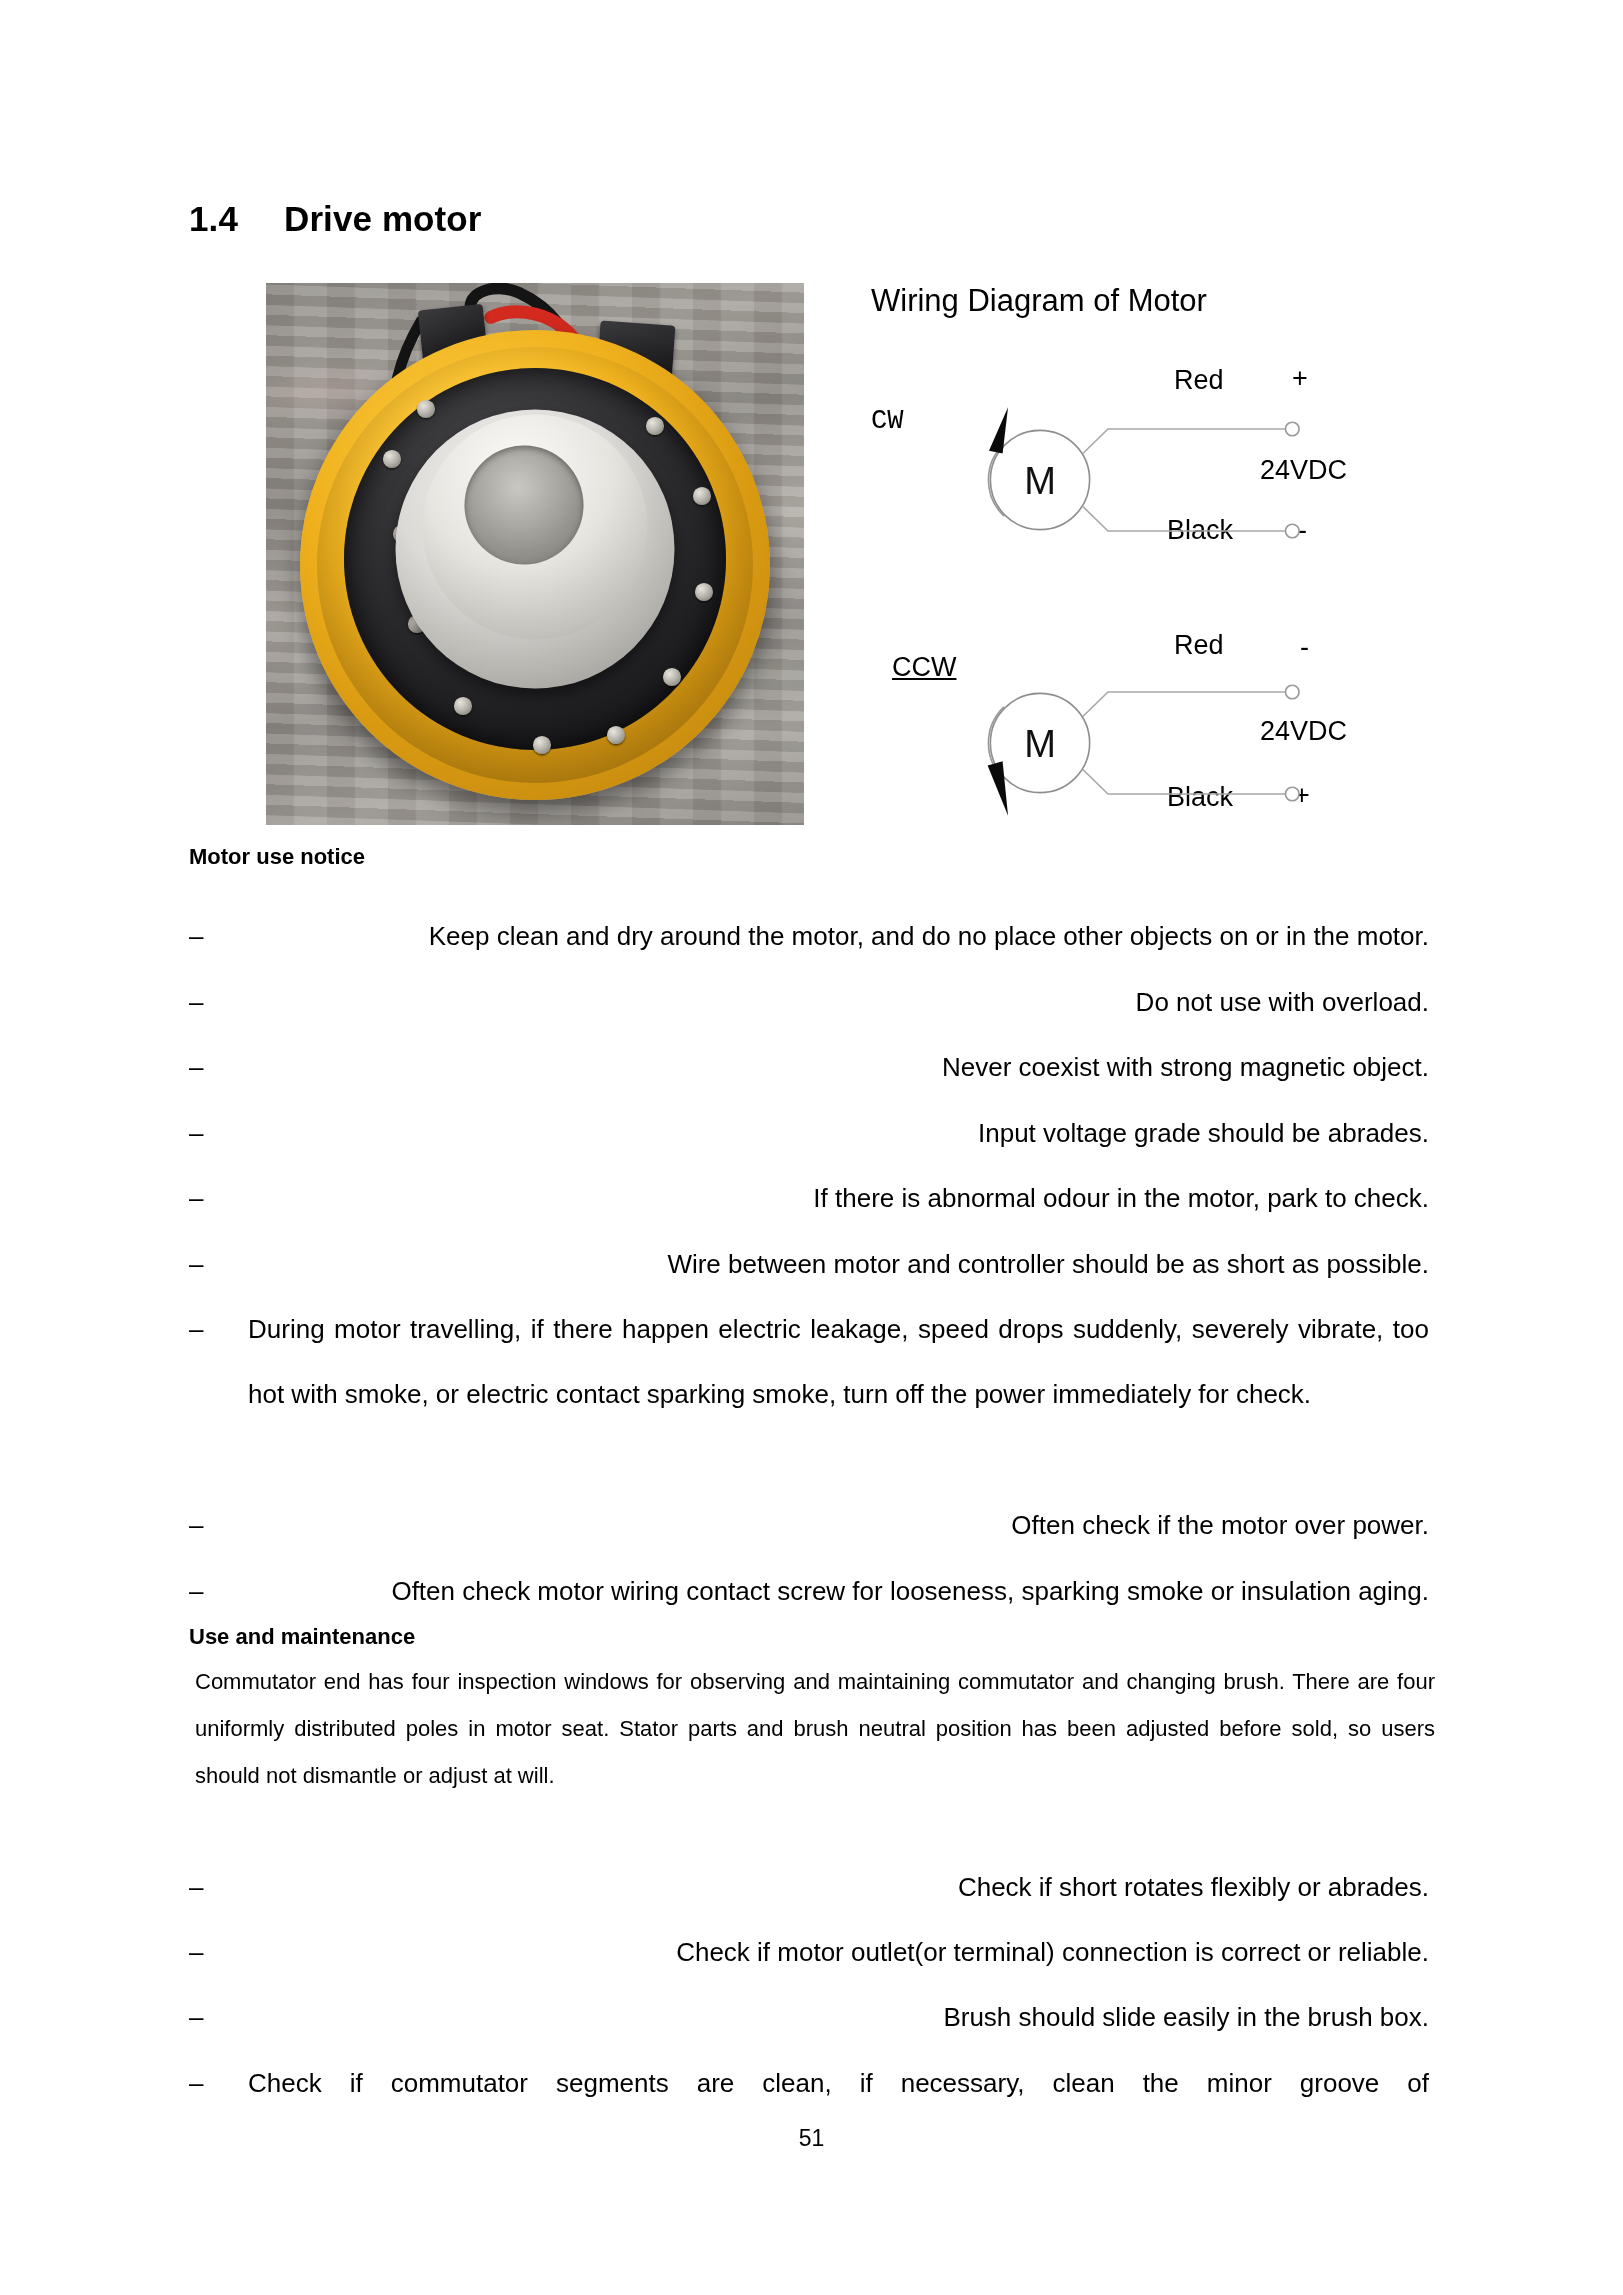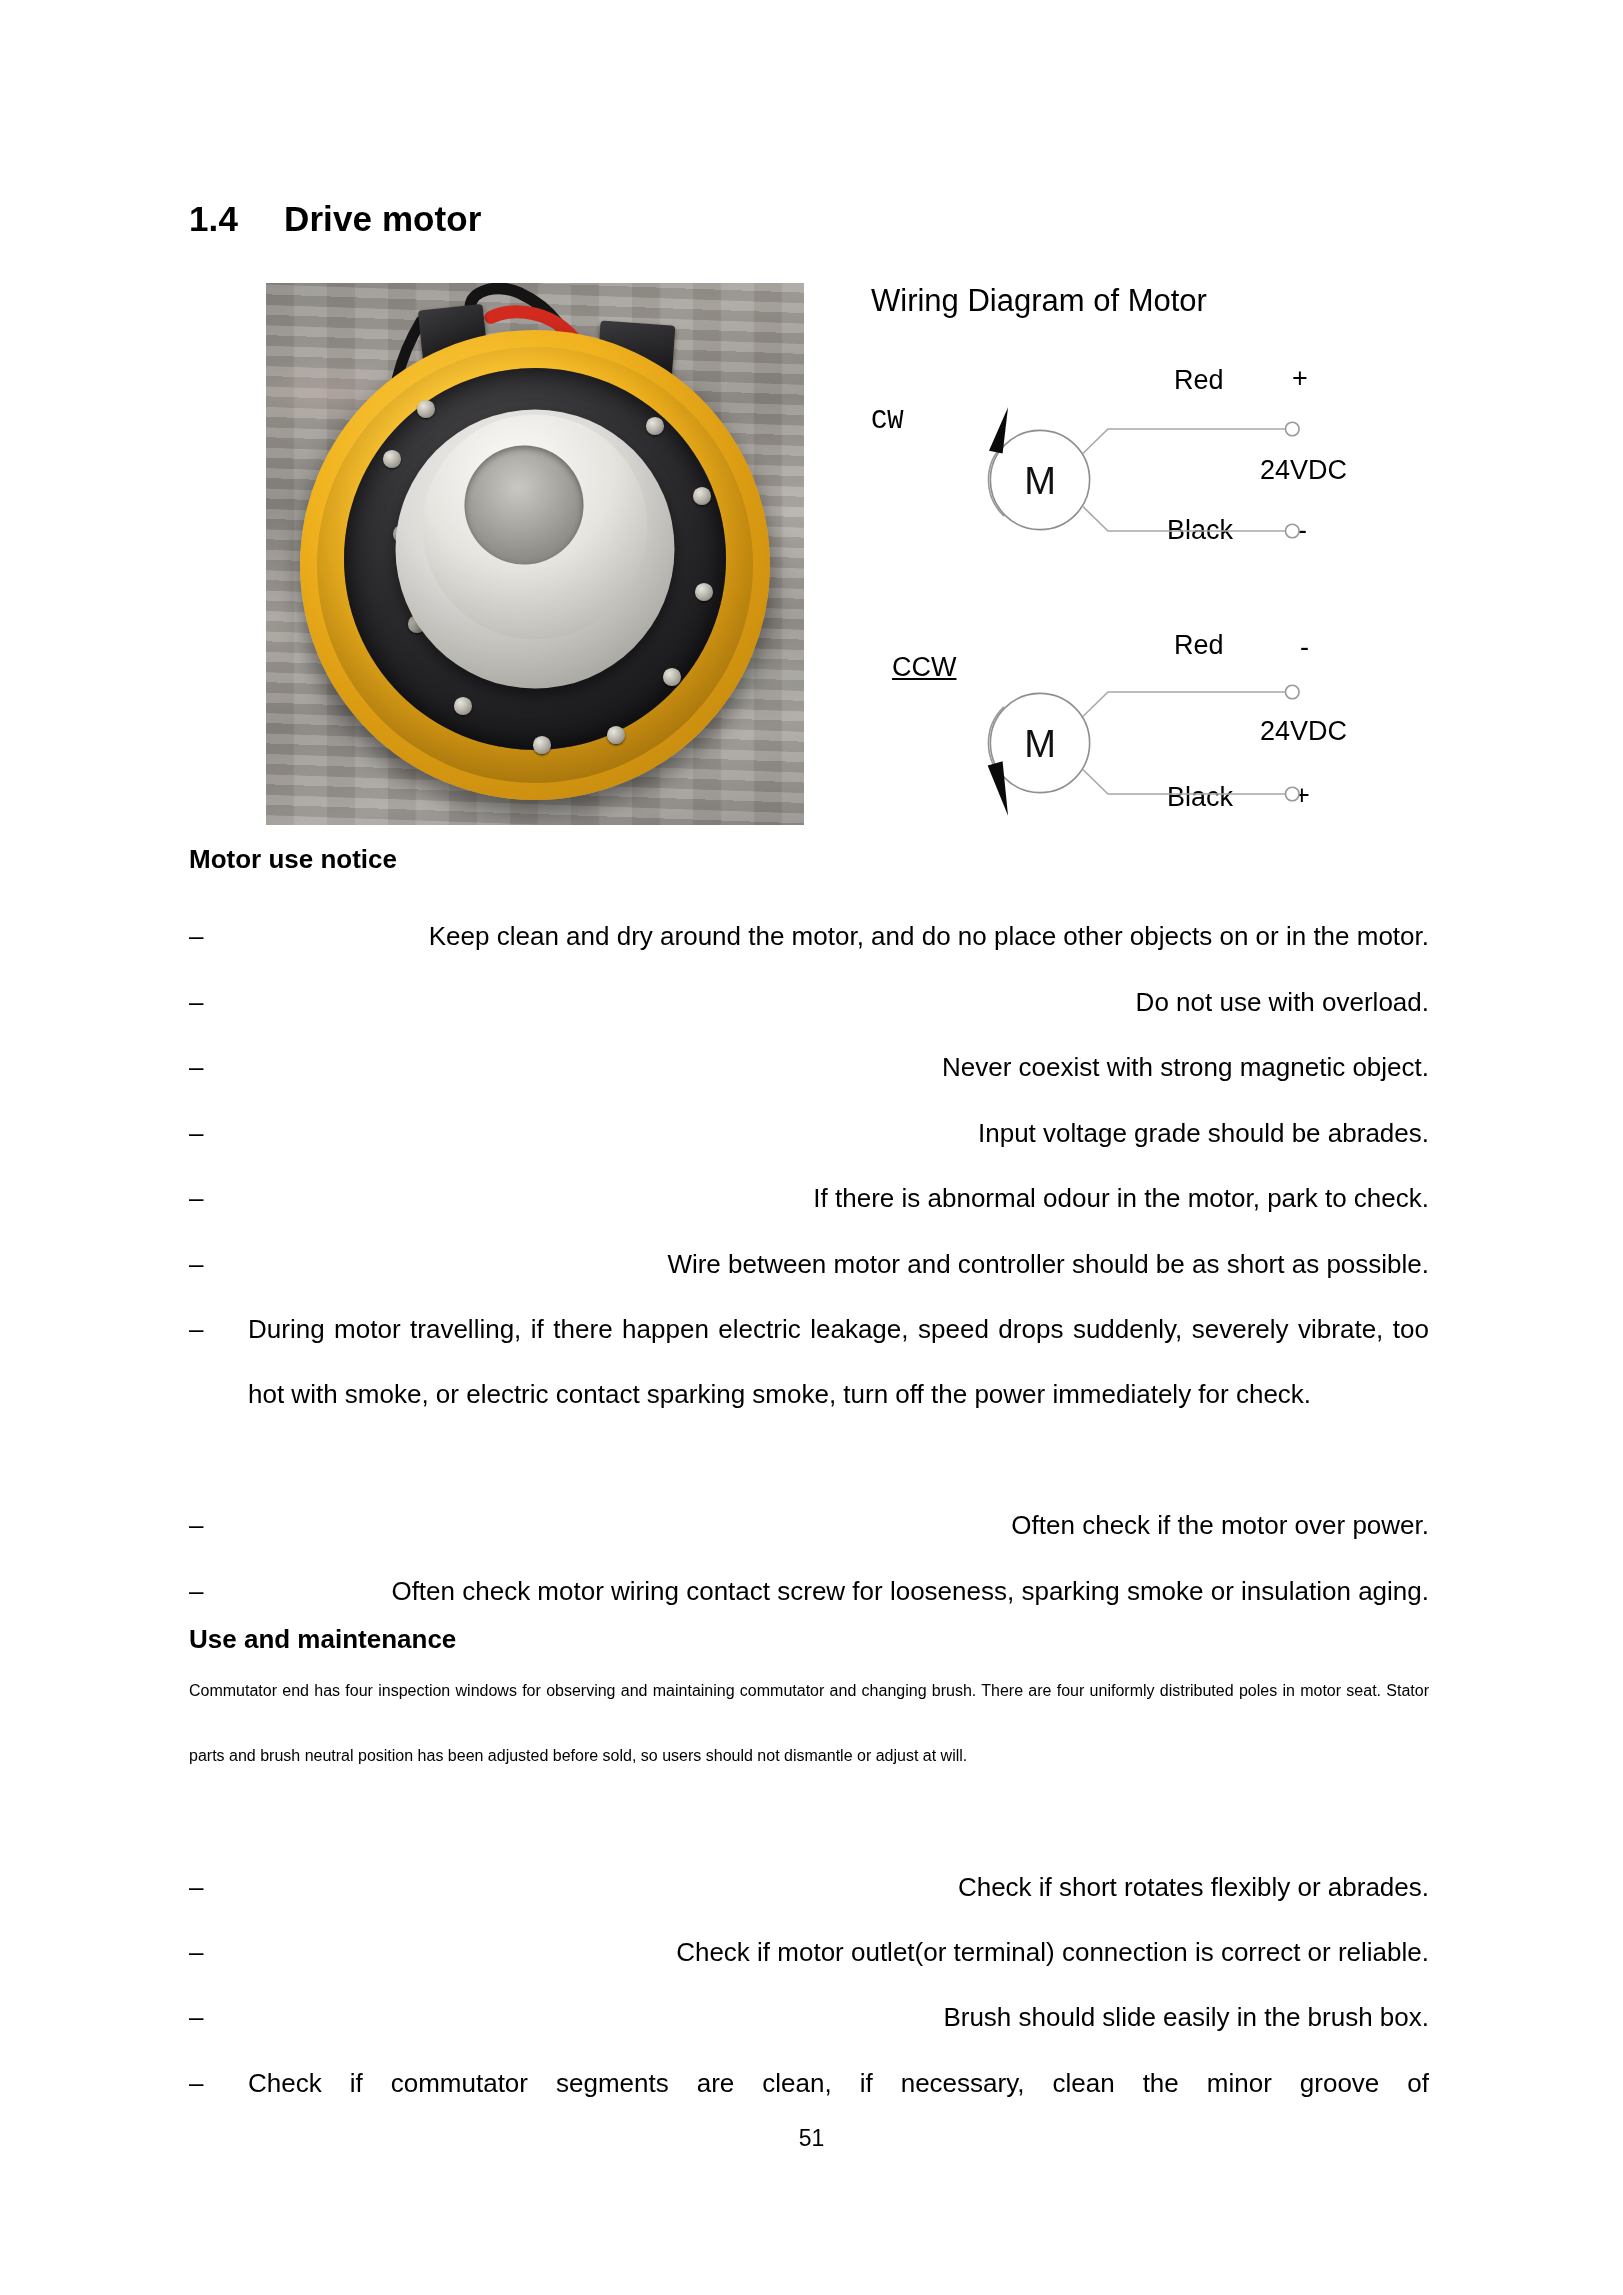--- a/index.html
+++ b/index.html
@@ -161,30 +161,30 @@
   .diagram svg { display:block; }
   .dg-label {
     position: absolute;
     font-size: 27px;
     white-space: nowrap;
   }
 
   
   .sub-heading {
     position: absolute;
-    font-size: 26px;
+    font-size: 22px;
     font-weight: bold;
     white-space: nowrap;
   }
   .para {
     position: absolute;
-    left: 189px;
+    left: 195px;
     width: 1240px;
-    font-size: 16px;
-    line-height: 65px;
+    font-size: 22px;
+    line-height: 47px;
     text-align: justify;
     text-justify: inter-word;
   }
   .para.last-line-left { text-align-last: left; }
 
   .bullet {
     position: absolute;
     left: 189px;
     width: 1240px;
     font-size: 26px;

